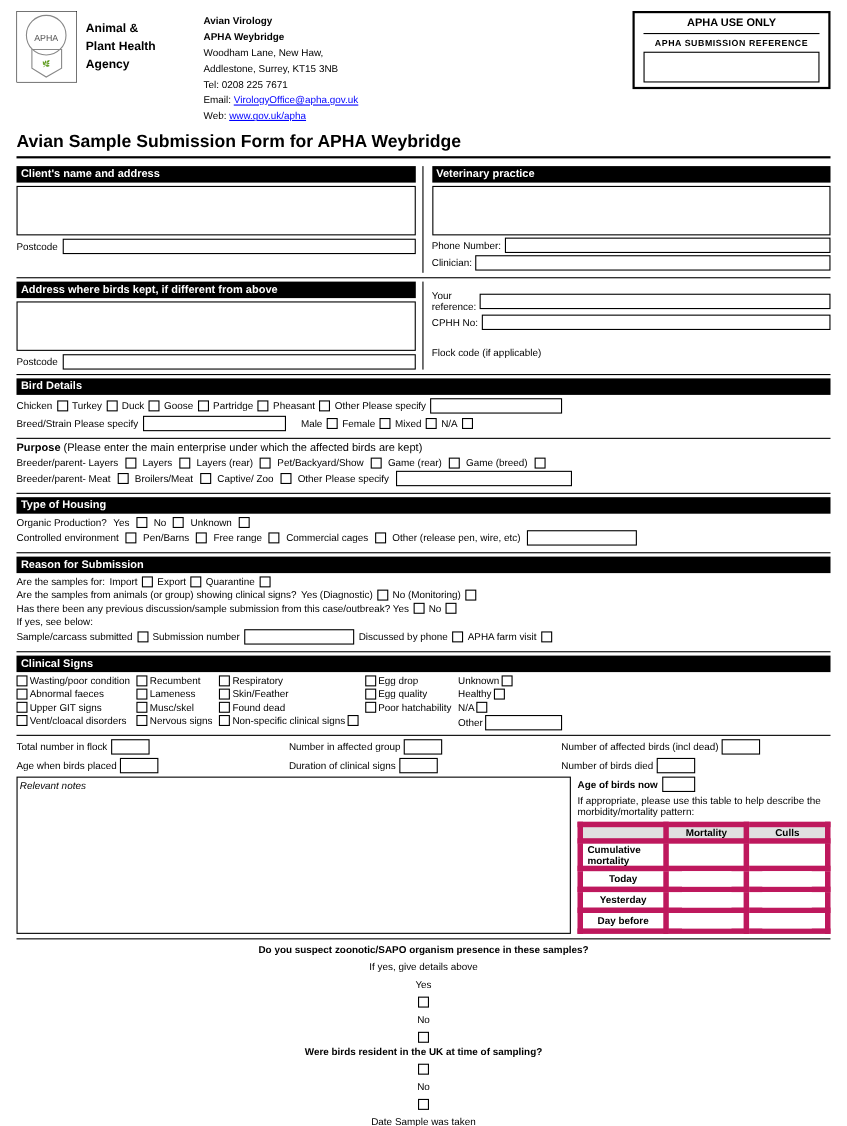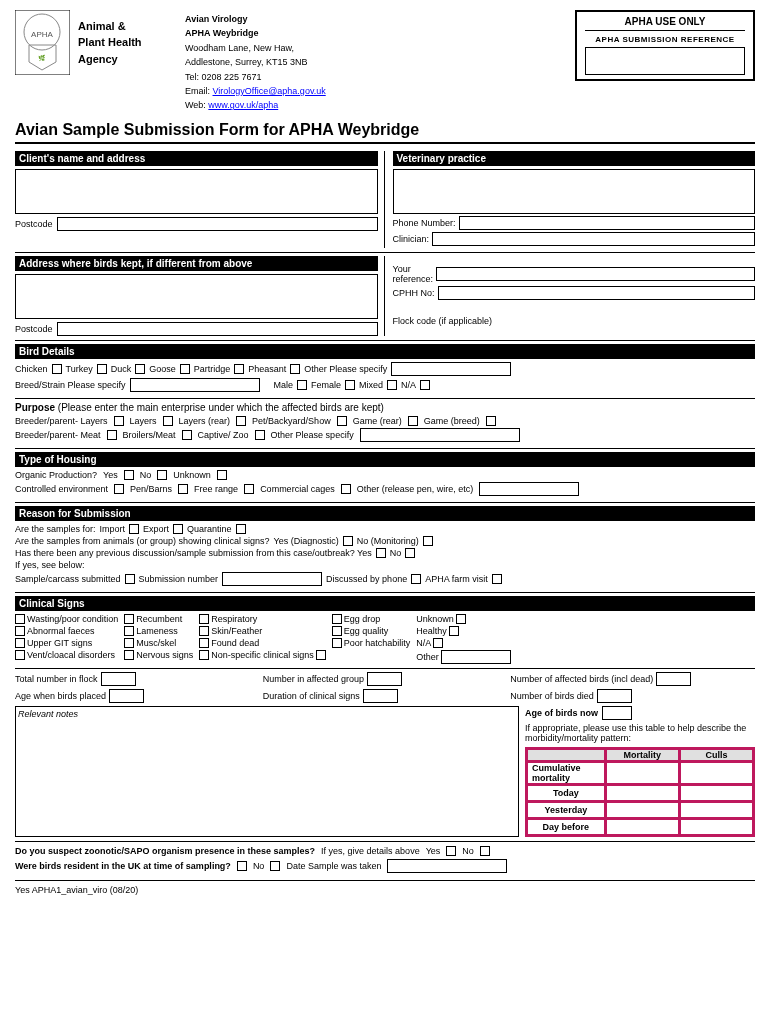--- a/index.html
+++ b/index.html
@@ -162,21 +162,21 @@
       flex-shrink: 0;
     }
 
     
     .mortality-table {
       border-collapse: collapse;
       font-size: 9px;
       width: 100%;
     }
     .mortality-table th, .mortality-table td {
-      border: 3px solid #be185d;
+      border: 5px solid #be185d;
       padding: 0 4px;
       text-align: center;
     }
     .mortality-table th {
       background: #e0e0e0;
       font-weight: bold;
     }
     .cs-col { display: flex; flex-direction: column; gap: 2px; }
 
     
@@ -225,20 +225,21 @@
     .bottom-section {
       padding: 4px 0;
       font-size: 9px;
     }
     .bottom-row {
       display: flex;
       align-items: center;
       gap: 6px;
       margin-bottom: 3px;
       flex-wrap: wrap;
+      flex-direction: column;
     }
     .footer-text {
       font-size: 9px;
       margin-top: 4px;
     }
 
     .bold { font-weight: bold; }
 
     .vet-address-box {
       border: 1px solid #000;

